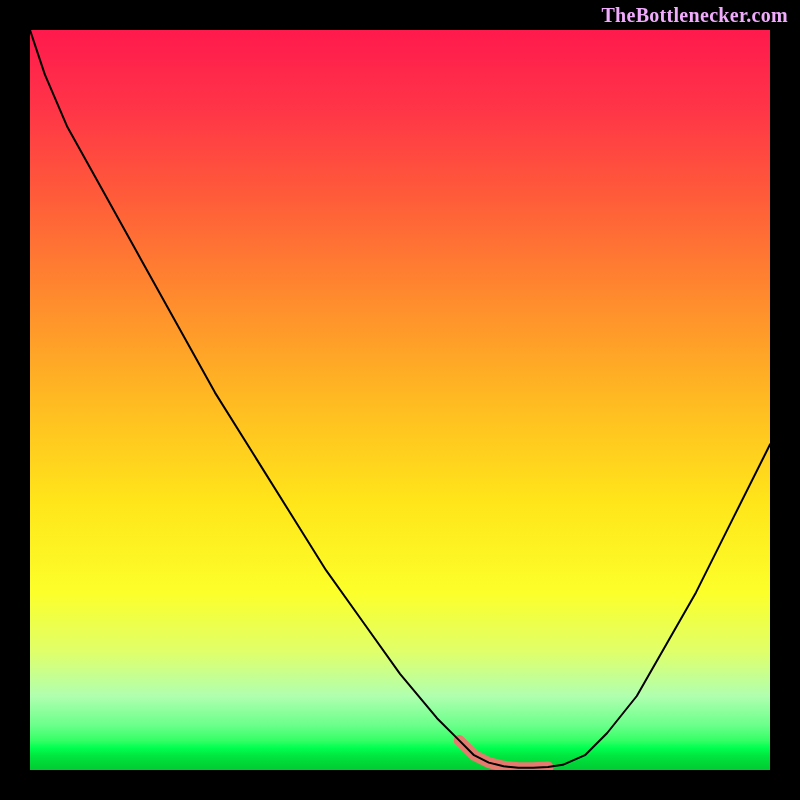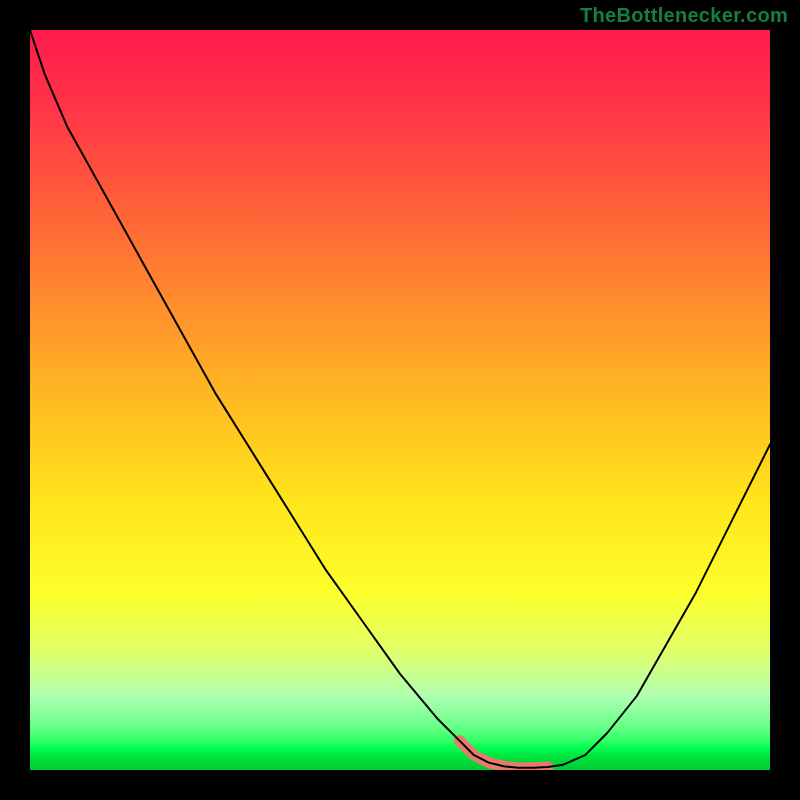--- a/index.html
+++ b/index.html
@@ -38,25 +38,26 @@
       #00e841 98%,
       #00d838 99%,
       #00cc33 100%
     );
     overflow: visible;
   }
   .watermark {
     position: absolute;
     top: 4px;
     right: 12px;
-    color: #15803d;
+    color: #f0abfc;
     font-size: 20px;
     font-weight: 600;
     letter-spacing: 0.3px;
     pointer-events: none;
+    font-family: Liberation Serif, serif;
   }
   svg.curve-layer {
     position: absolute;
     left: 0;
     top: 0;
     width: 740px;
     height: 740px;
   }
   .curve {
     fill: none;

